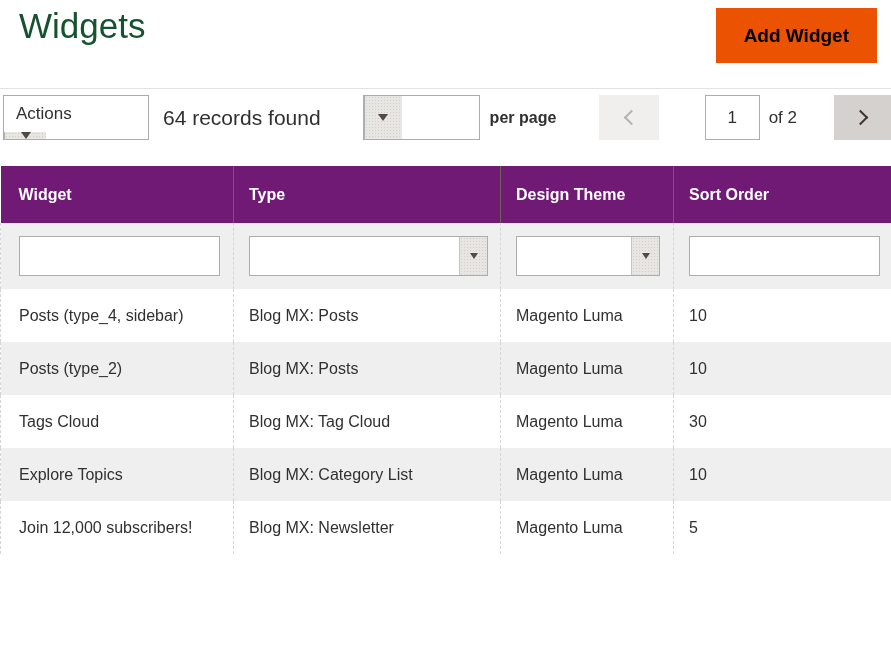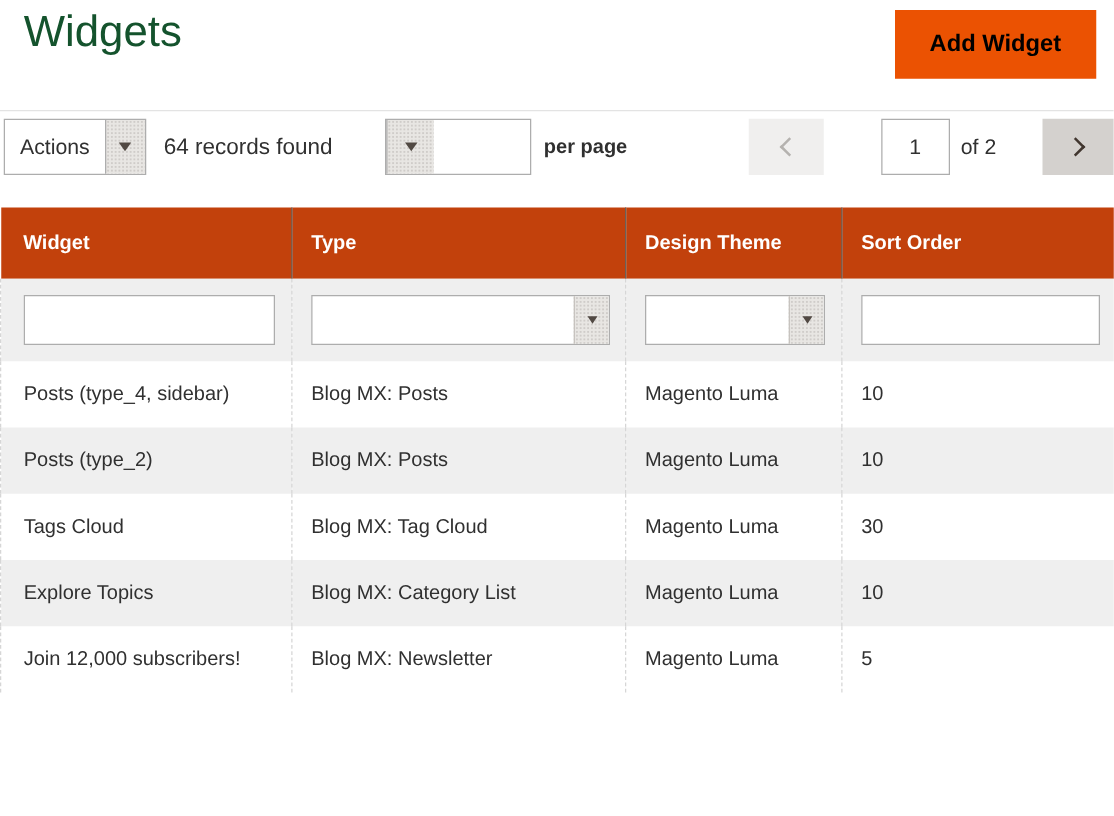--- a/index.html
+++ b/index.html
@@ -41,23 +41,23 @@
     border-left: 1px solid #adadad;
     background-color: #e8e6e3;
     background-image: radial-gradient(#cfccc9 1px, transparent 1px);
     background-size: 3px 3px;
   }
   .caret-down {
     width: 0; height: 0;
     border-left: 5px solid transparent; border-right: 5px solid transparent;
     border-top: 7px solid #514943;
   }
-  .actions-select { width: 114px; }
+  .actions-select { width: 146px; flex-direction: column; }
   .actions-select .select-arrow-seg { width: 42px; }
-  .records-found { margin-left: 14px; font-size: 18px; }
+  .records-found { margin-left: 14px; font-size: 21px; }
   .perpage-select { margin-left: 42px; width: 117px; }
   .perpage-select .select-value { padding-left: 13px; }
   .perpage-select .select-arrow-seg { width: 38px; }
   .per-page-label { margin-left: 10px; font-size: 16px; font-weight: bold; }
 
   .pager { margin-left: auto; display: flex; align-items: center; }
   .pager-btn {
     height: 45px; border: none; display: flex;
     align-items: center; justify-content: center; cursor: pointer; padding: 0;
   }
@@ -69,21 +69,21 @@
   .page-input {
     width: 55px; height: 45px; margin-left: 46px;
     border: 1px solid #adadad; text-align: center;
     font-family: inherit; font-size: 17px; color: #303030;
   }
   .of-text { margin-left: 9px; font-size: 17px; }
 
   
   table.grid { width: 891px; border-collapse: collapse; table-layout: fixed; }
   table.grid thead th {
-    background: #c2410c; color: #ffffff; height: 57px;
+    background: #701a75; color: #ffffff; height: 57px;
     text-align: left; font-size: 16px; font-weight: 700;
     padding: 0 0 0 15px; border-left: 1px solid #69615a;
     cursor: pointer;
   }
   table.grid thead th:first-child { border-left: none; padding-left: 18px; }
   table.grid tbody td {
     border-left: 1px dashed #d6d6d6;
     font-size: 16px; color: #303030; padding: 0 0 0 15px;
     vertical-align: middle;
   }

